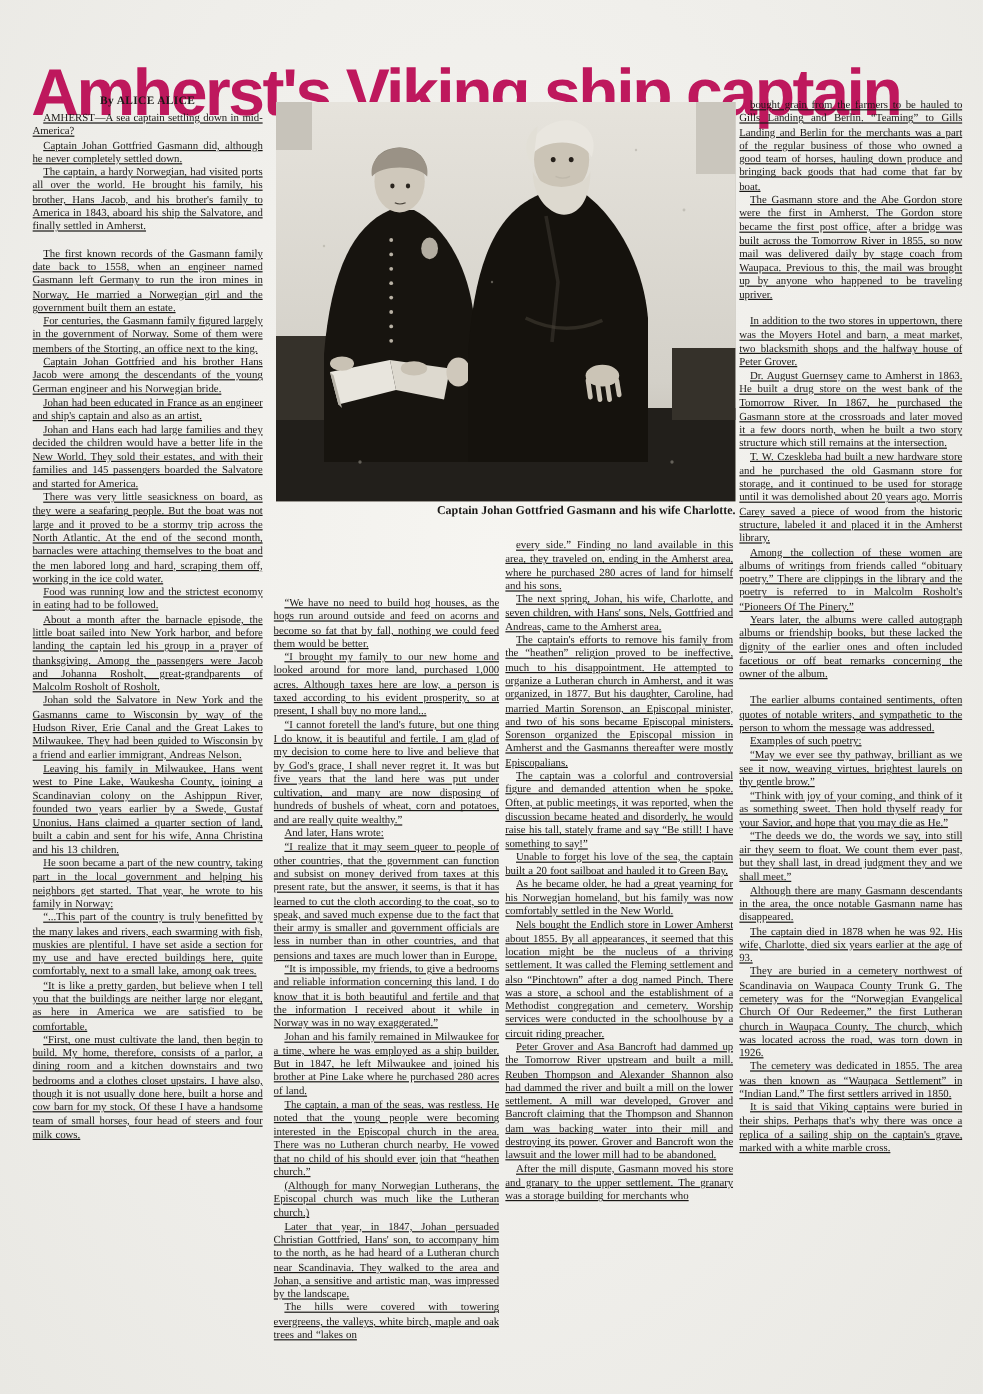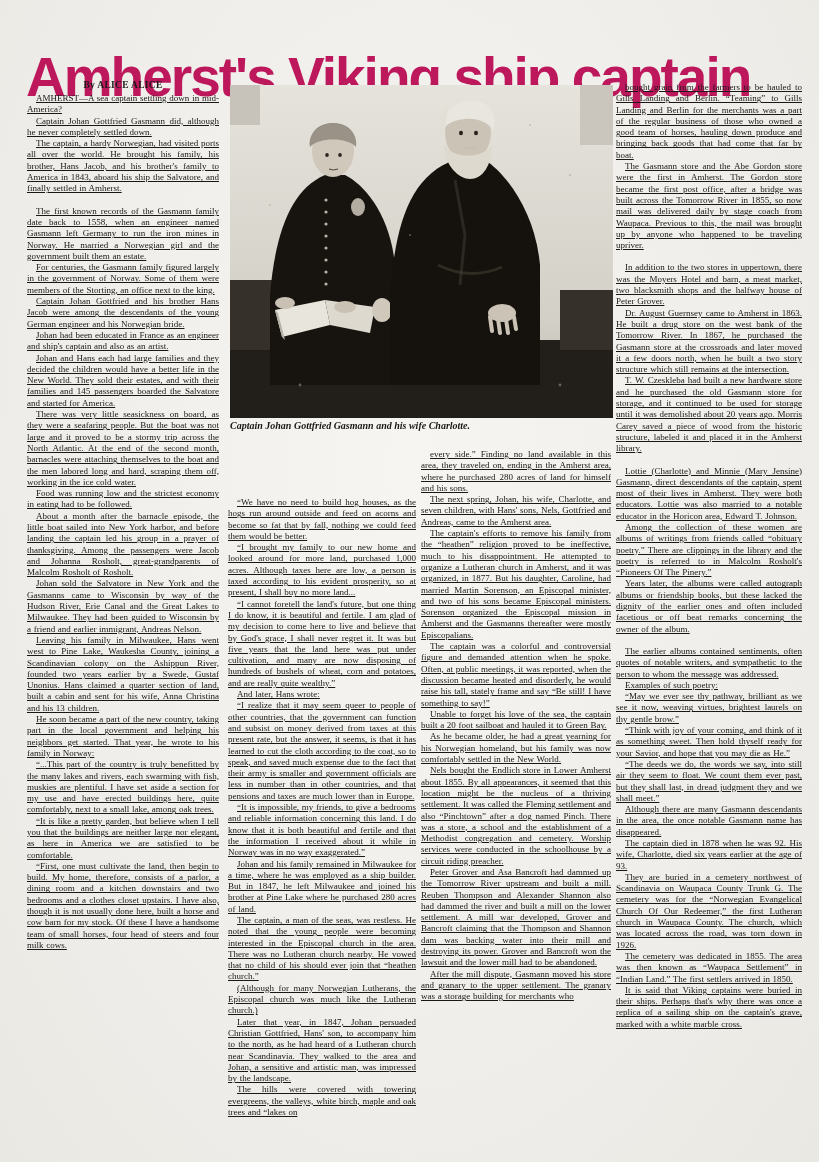--- a/index.html
+++ b/index.html
@@ -27,22 +27,22 @@
   #col1{left:27px;top:93px;width:192px;height:1062px;}
   #col2{left:228px;top:449px;width:188px;height:706px;margin-top:48px;}
   #col3{left:421px;top:449px;width:190px;height:706px;}
   #col4{left:616px;top:82px;width:186px;height:1073px;}
   .photo-wrap{
     position:absolute;left:230px;top:85px;width:383px;height:333px;
     background:#dcd9d2;box-shadow:0 0 0 1px #c9c6bf inset;
   }
   .photo-wrap svg{display:block;width:100%;height:100%;}
   .caption{
-    position:absolute;left:230px;top:420px;width:383px;text-align:left;
-    font-weight:bold;font-size:10px;font-style:italic;
+    position:absolute;left:230px;top:420px;width:383px;text-align:right;
+    font-weight:bold;font-size:10px;
   }
 </style>
 </head>
 <body>
 
 <h1 class="headline">Amherst's Viking ship captain</h1>
 
 <div class="byline">By ALICE ALICE</div>
 
 <div class="col" id="col1">
@@ -168,21 +168,20 @@
     <p>Nels bought the Endlich store in Lower Amherst about 1855. By all appearances, it seemed that this location might be the nucleus of a thriving settlement. It was called the Fleming settlement and also “Pinchtown” after a dog named Pinch. There was a store, a school and the establishment of a Methodist congregation and cemetery. Worship services were conducted in the schoolhouse by a circuit riding preacher.</p>
     <p>Peter Grover and Asa Bancroft had dammed up the Tomorrow River upstream and built a mill. Reuben Thompson and Alexander Shannon also had dammed the river and built a mill on the lower settlement. A mill war developed, Grover and Bancroft claiming that the Thompson and Shannon dam was backing water into their mill and destroying its power. Grover and Bancroft won the lawsuit and the lower mill had to be abandoned.</p>
     <p>After the mill dispute, Gasmann moved his store and granary to the upper settlement. The granary was a storage building for merchants who</p>
   </div>
 <div class="col" id="col4">
     <p>bought grain from the farmers to be hauled to Gills Landing and Berlin. “Teaming” to Gills Landing and Berlin for the merchants was a part of the regular business of those who owned a good team of horses, hauling down produce and bringing back goods that had come that far by boat.</p>
     <p>The Gasmann store and the Abe Gordon store were the first in Amherst. The Gordon store became the first post office, after a bridge was built across the Tomorrow River in 1855, so now mail was delivered daily by stage coach from Waupaca. Previous to this, the mail was brought up by anyone who happened to be traveling upriver.</p>
     <p class="gap">In addition to the two stores in uppertown, there was the Moyers Hotel and barn, a meat market, two blacksmith shops and the halfway house of Peter Grover.</p>
     <p>Dr. August Guernsey came to Amherst in 1863. He built a drug store on the west bank of the Tomorrow River. In 1867, he purchased the Gasmann store at the crossroads and later moved it a few doors north, when he built a two story structure which still remains at the intersection.</p>
     <p>T. W. Czeskleba had built a new hardware store and he purchased the old Gasmann store for storage, and it continued to be used for storage until it was demolished about 20 years ago. Morris Carey saved a piece of wood from the historic structure, labeled it and placed it in the Amherst library.</p>
-    <p class="gap">Lottie (Charlotte) and Minnie (Mary Jensine) Gasmann, direct descendants of the captain, spent most of their lives in Amherst. They were both educators. Lottie was also married to a notable educator in the Horicon area, Edward T. Johnson.</p>
     <p>Among the collection of these women are albums of writings from friends called “obituary poetry.” There are clippings in the library and the poetry is referred to in Malcolm Rosholt's “Pioneers Of The Pinery.”</p>
     <p>Years later, the albums were called autograph albums or friendship books, but these lacked the dignity of the earlier ones and often included facetious or off beat remarks concerning the owner of the album.</p>
     <p class="gap">The earlier albums contained sentiments, often quotes of notable writers, and sympathetic to the person to whom the message was addressed.</p>
     <p>Examples of such poetry:</p>
     <p>“May we ever see thy pathway, brilliant as we see it now, weaving virtues, brightest laurels on thy gentle brow.”</p>
     <p>“Think with joy of your coming, and think of it as something sweet. Then hold thyself ready for your Savior, and hope that you may die as He.”</p>
     <p>“The deeds we do, the words we say, into still air they seem to float. We count them ever past, but they shall last, in dread judgment they and we shall meet.”</p>
     <p>Although there are many Gasmann descendants in the area, the once notable Gasmann name has disappeared.</p>
     <p>The captain died in 1878 when he was 92. His wife, Charlotte, died six years earlier at the age of 93.</p>
     <p>They are buried in a cemetery northwest of Scandinavia on Waupaca County Trunk G. The cemetery was for the “Norwegian Evangelical Church Of Our Redeemer,” the first Lutheran church in Waupaca County. The church, which was located across the road, was torn down in 1926.</p>

